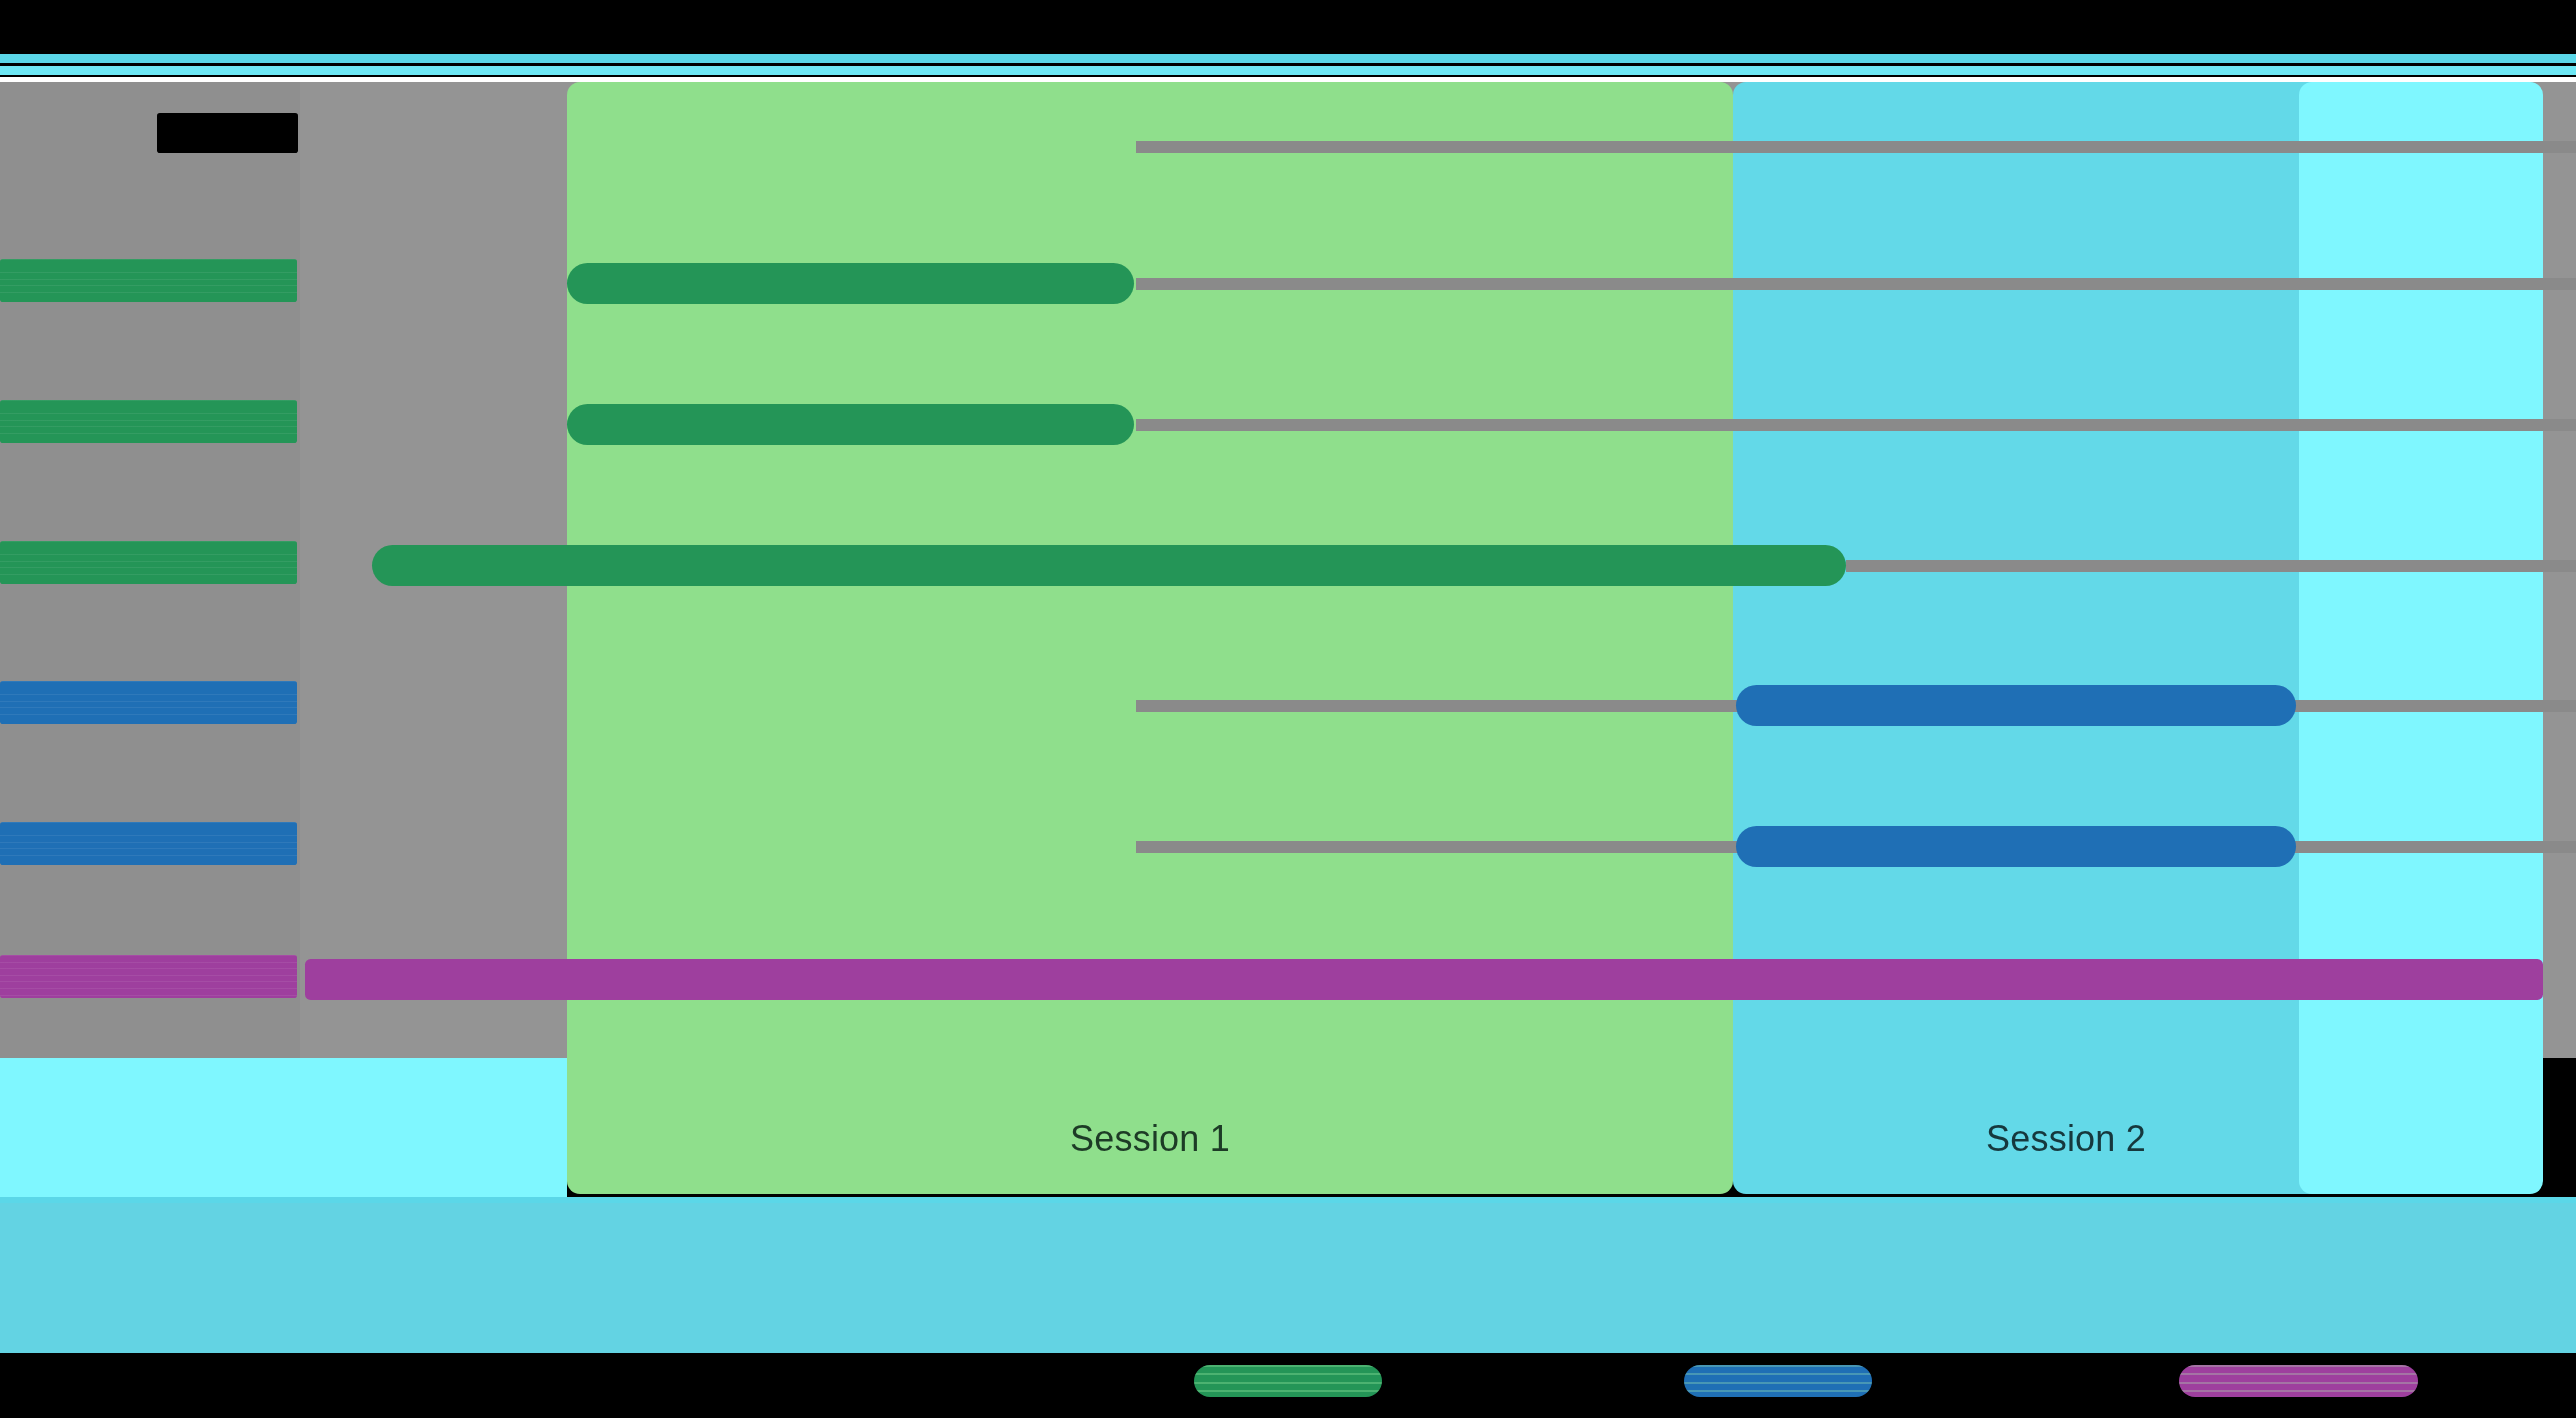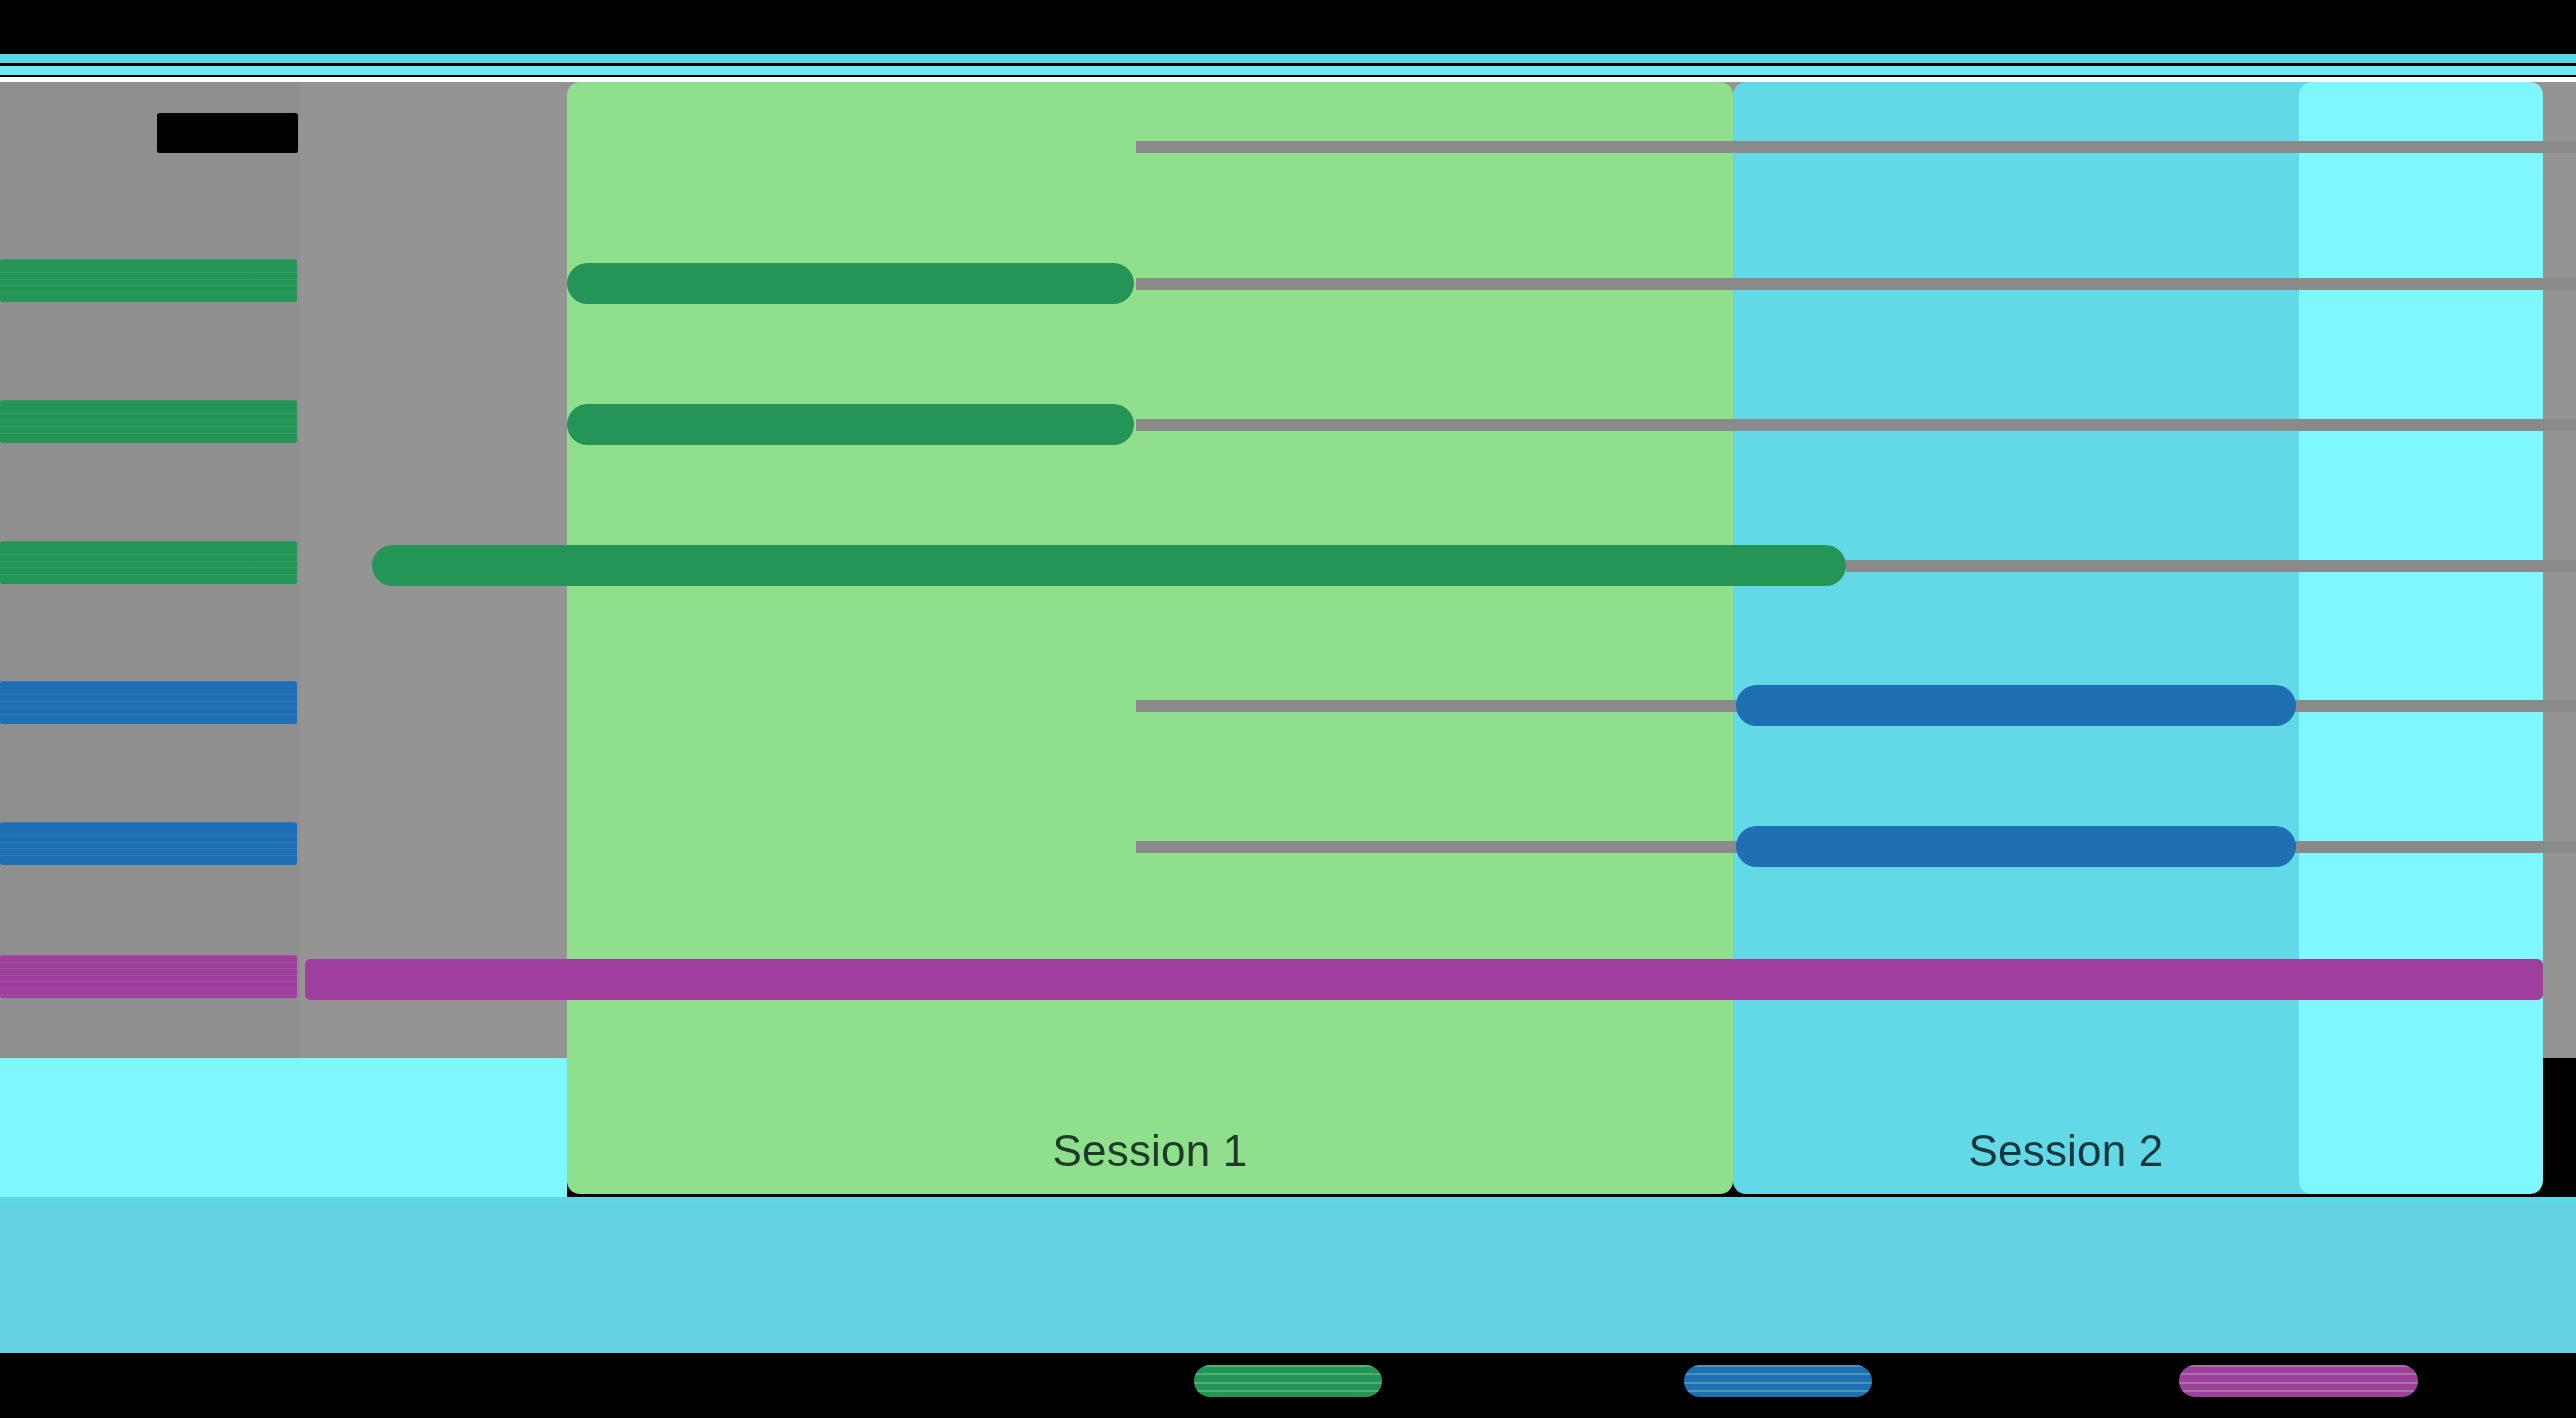--- a/index.html
+++ b/index.html
@@ -27,22 +27,22 @@
 
   
   #left-cyan-block{left:0;top:1058px;width:567px;height:145px;background:#7ff7ff;}
 
   
   .session-panel{top:82px;height:1112px;border-radius:13px;}
   #session1-panel{left:567px;width:1166px;background:#8fdf8c;}
   #session2-panel{left:1733px;width:666px;background:#63d9e8;}
   #session3-panel{left:2299px;width:244px;background:#7ff7ff;}
 
-  .session-label{position:absolute;bottom:18px;width:100%;text-align:center;
-                 font-size:44px;color:#1d3b26;letter-spacing:0.2px;}
+  .session-label{position:absolute;bottom:34px;width:100%;text-align:center;
+                 font-size:36px;color:#1d3b26;letter-spacing:0.2px;}
   #session2-panel .session-label{color:#16383d;}
 
   
   .row{position:absolute;left:0;width:2576px;height:49px;}
 
   
   .baseline{position:absolute;height:12.2px;top:19px;background:#8a8a8a;}
 
   
   .bar{position:absolute;height:41px;top:3.8px;border-radius:20.6px;}

